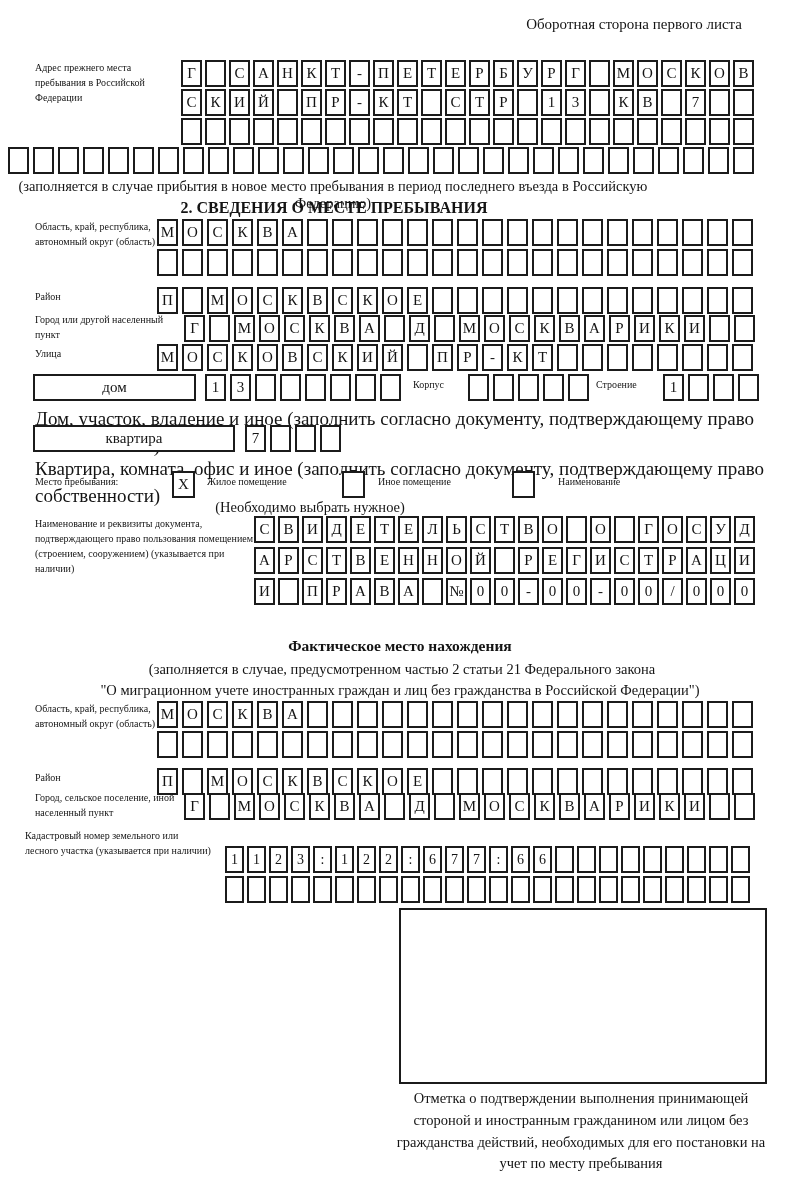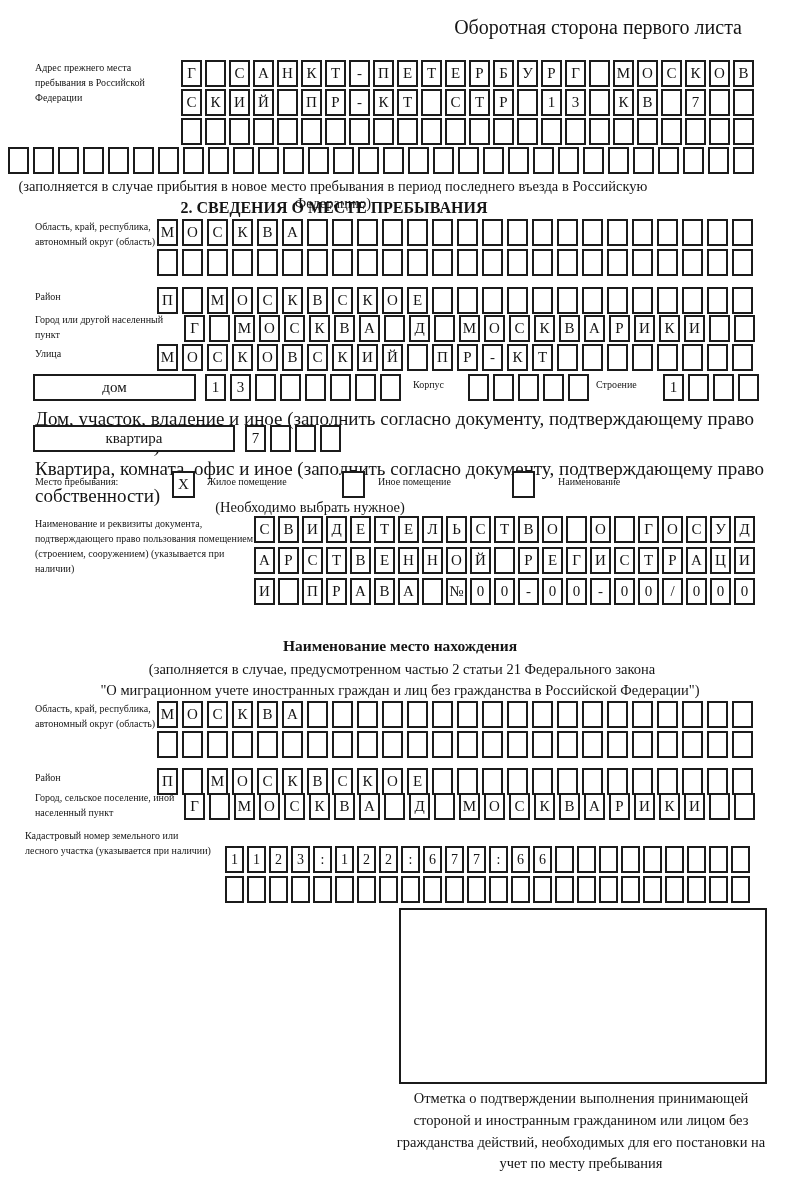--- a/index.html
+++ b/index.html
@@ -1,18 +1,18 @@
 <!DOCTYPE html>
 <html><head>
 <meta charset="utf-8">
 <style>
   html,body{margin:0;padding:0;background:#fff;}
   .page{position:relative;width:800px;height:1180px;background:#ffffff;overflow:hidden;
         font-family:"Liberation Serif","DejaVu Serif",serif;color:#141414;}
-  .hdr{position:absolute;top:16px;right:58px;font-size:20px;}
+  .hdr{position:absolute;top:16px;right:58px;font-size:15px;}
   .lbl{position:absolute;font-size:10px;line-height:1.5;}
   .small-cap{position:absolute;font-size:19px;line-height:1.4;}
   .center{text-align:center;}
   .title{position:absolute;font-weight:bold;font-size:16px;}
   .subtitle{position:absolute;font-weight:bold;font-size:15.5px;}
   .note{position:absolute;font-size:14.5px;}
   .boxrow{position:absolute;display:flex;}
   .cb{flex:none;width:21px;height:27px;border:2px solid #1b1b1b;box-sizing:border-box;
       display:flex;align-items:center;justify-content:center;font-size:15px;margin-right:4px;
       background:#fff;}
@@ -393,21 +393,21 @@
       <span class="cb">0</span>
       <span class="cb">-</span>
       <span class="cb">0</span>
       <span class="cb">0</span>
       <span class="cb">/</span>
       <span class="cb">0</span>
       <span class="cb">0</span>
       <span class="cb">0</span>
     </div>
 
-  <div class="subtitle center" style="left:0;top:637px;width:800px">Наименование место нахождения</div>
+  <div class="subtitle center" style="left:0;top:637px;width:800px">Фактическое место нахождения</div>
   <div class="note center" style="left:16px;top:661px;width:772px">(заполняется в случае, предусмотренном частью 2 статьи 21 Федерального закона</div>
   <div class="note center" style="left:0;top:682px;width:800px">"О миграционном учете иностранных граждан и лиц без гражданства в Российской Федерации")</div>
 
   <div class="lbl" style="left:35px;top:701px;width:135px">Область, край, республика, автономный округ (область)</div>
   <div class="boxrow" style="left:157px;top:701px">
       <span class="cb">М</span>
       <span class="cb">О</span>
       <span class="cb">С</span>
       <span class="cb">К</span>
       <span class="cb">В</span>

